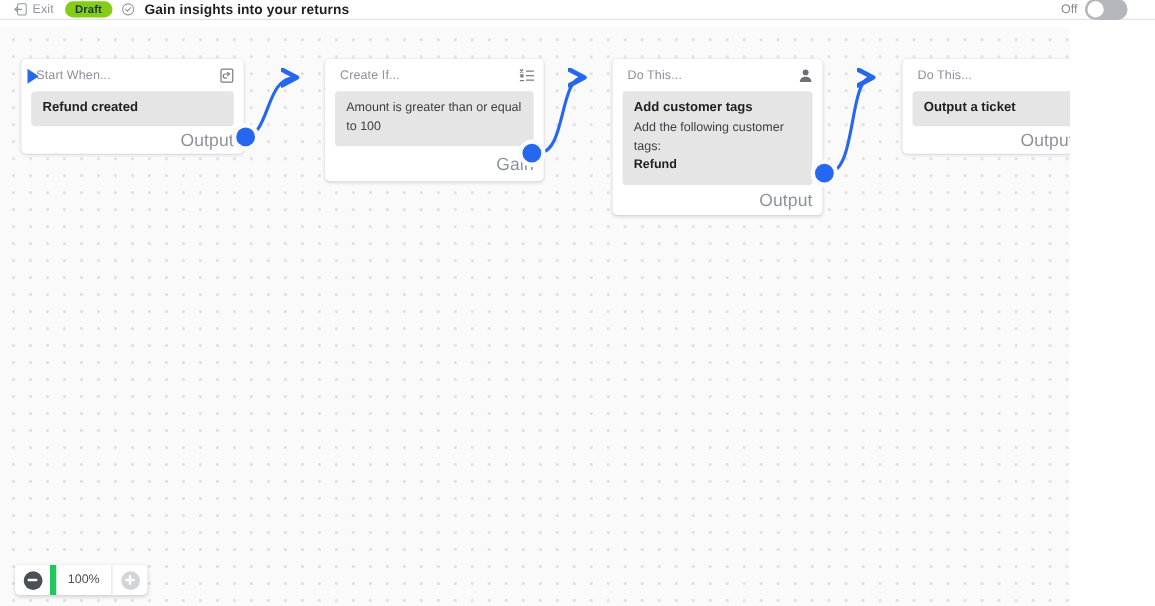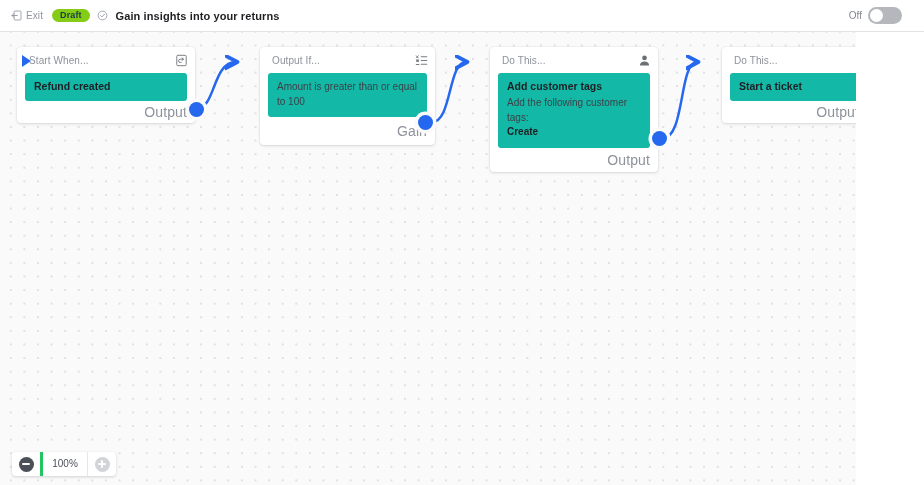--- a/index.html
+++ b/index.html
@@ -14,21 +14,21 @@
     font-family: "Liberation Sans", sans-serif;
     background: #ffffff;
     -webkit-font-smoothing: antialiased;
   }
 
   
   #topbar {
     position: absolute;
     left: 0; top: 0;
     width: 924px;
-    height: 32px;
+    height: 16px;
     background: #ffffff;
     border-bottom: 1px solid #e3e3e3;
     display: flex;
     z-index: 40;
     box-sizing: border-box;
   }
   .tb-left {
     display: flex;
     align-items: center;
     padding-left: 9px;
@@ -143,21 +143,21 @@
   }
   .node-head .hicon {
     margin-left: auto;
     width: 13px;
     height: 13px;
     display: block;
     opacity: .82;
   }
   .node-body {
     margin: 0 8px;
-    background: #14b8a6;
+    background: #e5e5e5;
     border-radius: 3px;
     padding: 7px 9px 8px 9px;
     box-sizing: border-box;
   }
   .body-title {
     font-size: 10.5px;
     font-weight: bold;
     color: #1d1f24;
     line-height: 1.25;
   }
@@ -237,21 +237,21 @@
   .zbtn {
     width: 28px; height: 24px;
     display: flex; align-items: center; justify-content: center;
     cursor: pointer;
   }
   .zlevel {
     width: 44px;
     text-align: center;
     font-size: 10px;
     color: #4b5058;
-    border-left: 3px solid #22c55e;
+    border-left: 5px solid #22c55e;
     border-right: 1px solid #e6e6e9;
     line-height: 24px;
     height: 24px;
     cursor: pointer;
   }
   .circ {
     width: 15px; height: 15px;
     border-radius: 50%;
     position: relative;
   }
@@ -328,21 +328,21 @@
     </div>
     <div class="port-row">
       <span class="plabel">Output</span>
     </div>
   </div>
   <div class="start-tri" style="left:22px; top:33px;"></div>
   <div class="dot" style="left:189px; top:80px;"></div>
 
   <div class="node" id="node-condition" style="left:260px; top:25px; width:175px;">
     <div class="node-head">
-      <span class="htitle">Output If...</span>
+      <span class="htitle">Create If...</span>
       <svg class="hicon" viewBox="0 0 16 16">
         <path d="M7.6 3.5h6.9M7.6 8h6.9M7.6 12.5h6.9" stroke="#5b6068" stroke-width="1.3" stroke-linecap="round"></path>
         <path d="M1.6 2.2l2.4 2.6M4 2.2L1.6 4.8" stroke="#5b6068" stroke-width="1.2" stroke-linecap="round"></path>
         <rect x="1.5" y="6.6" width="3.2" height="3.2" fill="#5b6068"></rect>
         <path d="M1.6 12.9h3.2" stroke="#5b6068" stroke-width="1.3" stroke-linecap="round"></path>
       </svg>
     </div>
     <div class="node-body">
       <div class="body-text">Amount is greater than or equal to 100</div>
     </div>
@@ -356,39 +356,39 @@
     <div class="node-head">
       <span class="htitle">Do This...</span>
       <svg class="hicon" viewBox="0 0 16 16">
         <circle cx="8" cy="4.8" r="2.9" fill="#4b5058"></circle>
         <path d="M2.3 14.2c0-3.2 2.6-5 5.7-5s5.7 1.8 5.7 5z" fill="#4b5058"></path>
       </svg>
     </div>
     <div class="node-body">
       <div class="body-title">Add customer tags</div>
       <div class="body-text" style="margin-top:3px;">Add the following customer tags:</div>
-      <div class="body-text b">Create</div>
+      <div class="body-text b">Refund</div>
     </div>
     <div class="port-row" style="height:24px;">
       <span class="plabel">Output</span>
     </div>
   </div>
   <div class="dot" style="left:652px; top:109px;"></div>
 
   <div class="node" id="node-create-ticket" style="left:722px; top:25px; width:166px;">
     <div class="node-head">
       <span class="htitle">Do This...</span>
       <svg class="hicon" viewBox="0 0 16 16">
         <rect x="2.6" y="1.8" width="10.8" height="12.4" rx="1.3" fill="none" stroke="#5b6068" stroke-width="1.2"></rect>
         <rect x="4.9" y="4.6" width="6.2" height="4.6" rx="0.8" fill="#5b6068"></rect>
         <path d="M5.1 11.8h5.8" stroke="#5b6068" stroke-width="1.2" stroke-linecap="round"></path>
       </svg>
     </div>
     <div class="node-body">
-      <div class="body-title">Start a ticket</div>
+      <div class="body-title">Output a ticket</div>
     </div>
     <div class="port-row">
       <span class="plabel">Output</span>
       <div class="plus-btn"></div>
     </div>
   </div>
 
   <div id="zoombar">
     <div class="zbtn">
       <div class="circ dark">

